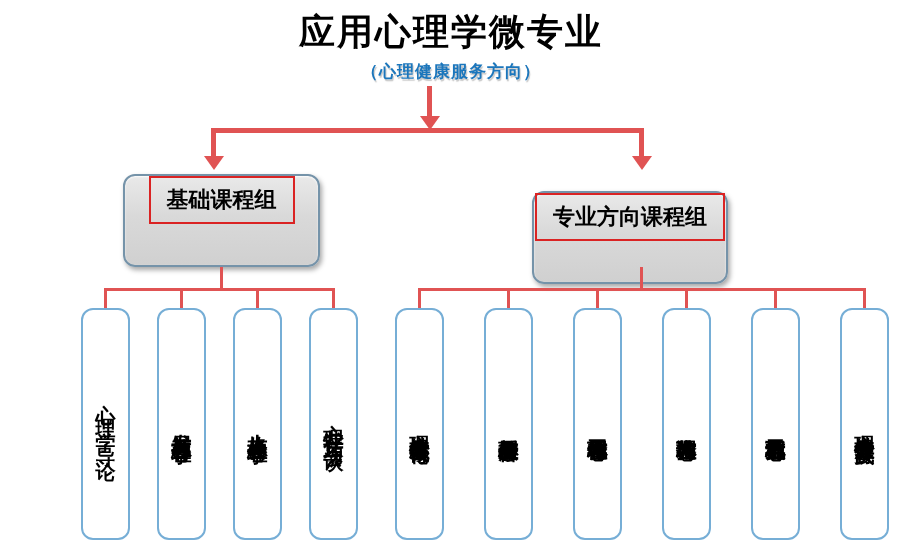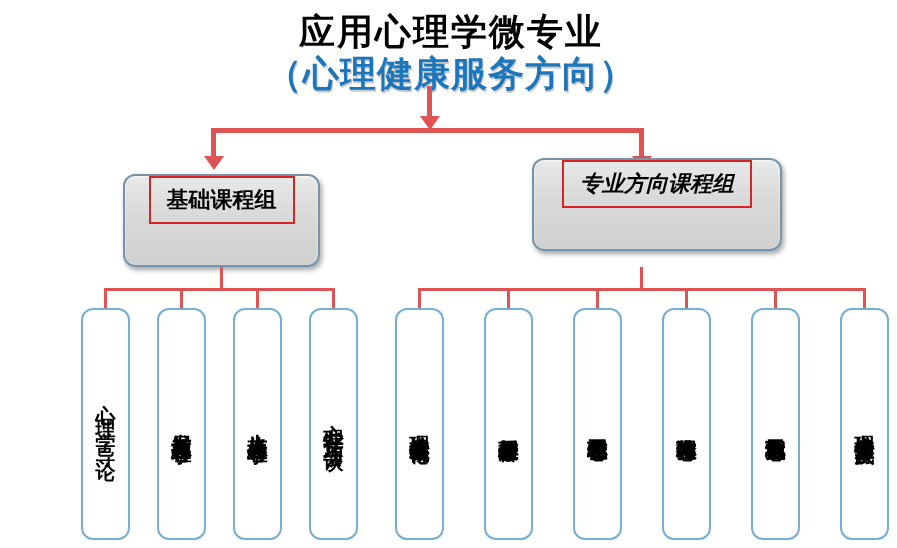--- a/index.html
+++ b/index.html
@@ -8,21 +8,21 @@
     font-family:"Liberation Sans",sans-serif;overflow:hidden;
   }
   .abs{position:absolute;}
   
   .header{left:0;top:0;width:862px;text-align:center;margin-left:20px;}
   .title{
     top:8px;font-size:36px;font-weight:bold;color:#000;
     letter-spacing:2px;
   }
   .subtitle{
-    top:50px;font-size:36px;font-weight:bold;color:#1b76bc;
+    top:60px;font-size:17px;font-weight:bold;color:#1b76bc;
     font-family:"Liberation Serif",serif;
     text-shadow:1px 2px 1px rgba(130,130,130,.45);
     letter-spacing:1px;
   }
   
   .conn{background:#e05353;}
   .arrow-down{
     width:0;height:0;background:transparent;
     border-left:10px solid transparent;border-right:10px solid transparent;
     border-top:14px solid #e05353;
@@ -67,21 +67,21 @@
 <div class="abs arrow-down" style="left:420px;top:116px;"></div>
 <div class="abs conn" style="left:211px;top:128px;width:433px;height:5px;"></div>
 <div class="abs conn" style="left:211px;top:130px;width:5px;height:28px;"></div>
 <div class="abs arrow-down" style="left:204px;top:156px;"></div>
 <div class="abs conn" style="left:639px;top:130px;width:5px;height:28px;"></div>
 <div class="abs arrow-down" style="left:632px;top:156px;"></div>
 
 <div class="abs group-box" style="left:123px;top:174px;width:197px;height:93px;">
   <div class="group-inner">基础课程组</div>
 </div>
-<div class="abs group-box" style="left:532px;top:158px;width:250px;height:93px;font-style:italic;">
+<div class="abs group-box" style="left:532px;top:191px;width:196px;height:93px;">
   <div class="group-inner">专业方向课程组</div>
 </div>
 
 <div class="abs conn2" style="left:220px;top:267px;width:3px;height:21px;"></div>
 <div class="abs conn2" style="left:104px;top:288px;width:231px;height:3px;"></div>
 <div class="abs conn2" style="left:104px;top:291px;width:3px;height:17px;"></div>
 <div class="abs conn2" style="left:180px;top:291px;width:3px;height:17px;"></div>
 <div class="abs conn2" style="left:256px;top:291px;width:3px;height:17px;"></div>
 <div class="abs conn2" style="left:332px;top:291px;width:3px;height:17px;"></div>
 

